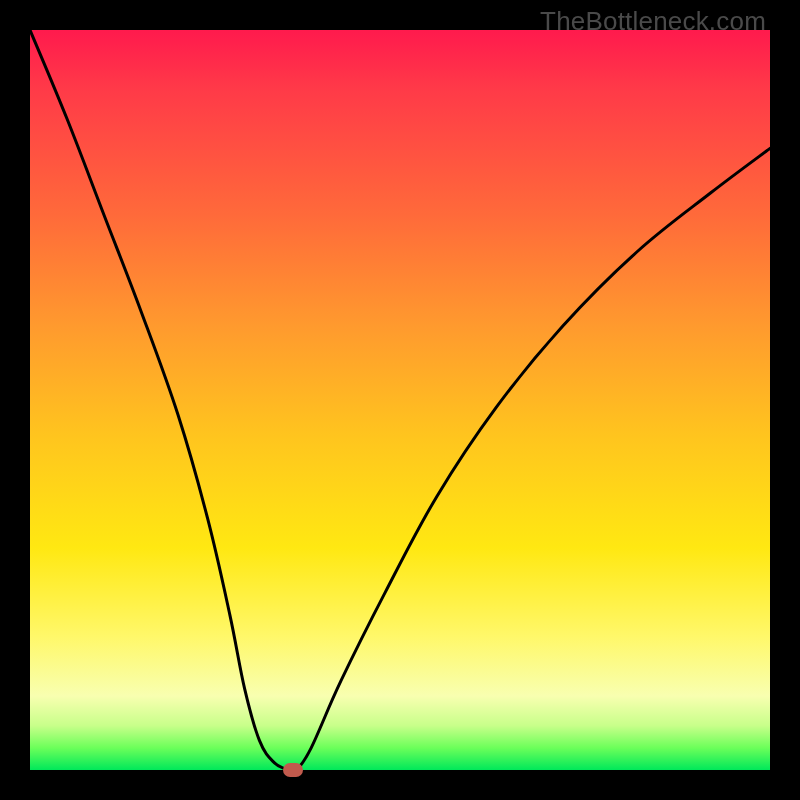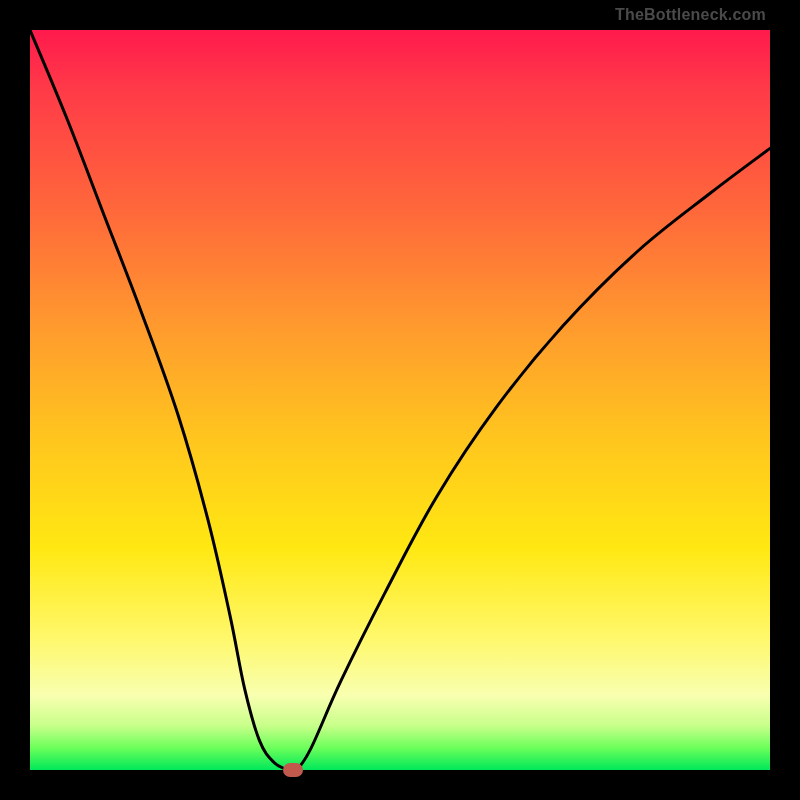--- a/index.html
+++ b/index.html
@@ -37,22 +37,22 @@
       #c8ff8a 94%,
       #6cff5a 97%,
       #00e85a 100%
     );
   }
   .attrib {
     position: absolute;
     top: 6px;
     right: 34px;
     color: #4a4a4a;
-    font-size: 16px;
-    font-weight: 700;
+    font-size: 26px;
+    font-weight: 400;
     letter-spacing: 0.2px;
   }
   svg.curve {
     position: absolute;
     left: 0;
     top: 0;
     width: 740px;
     height: 740px;
   }
   .curve path {

